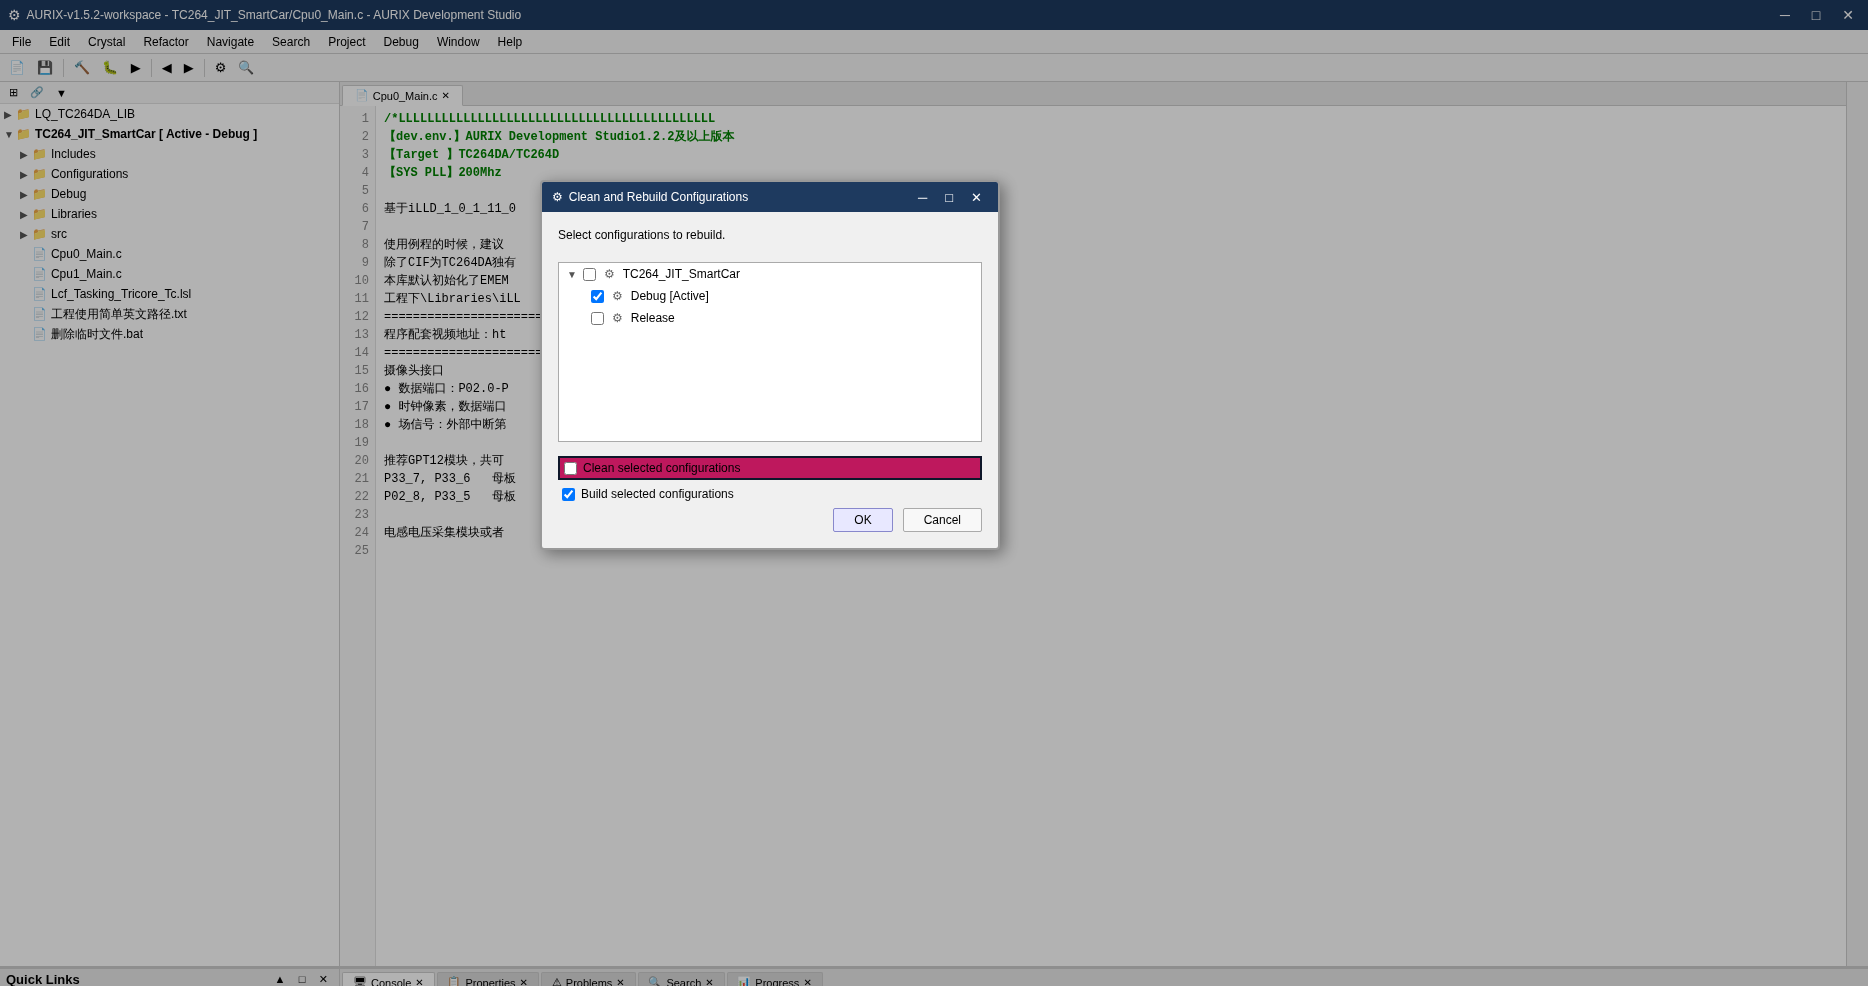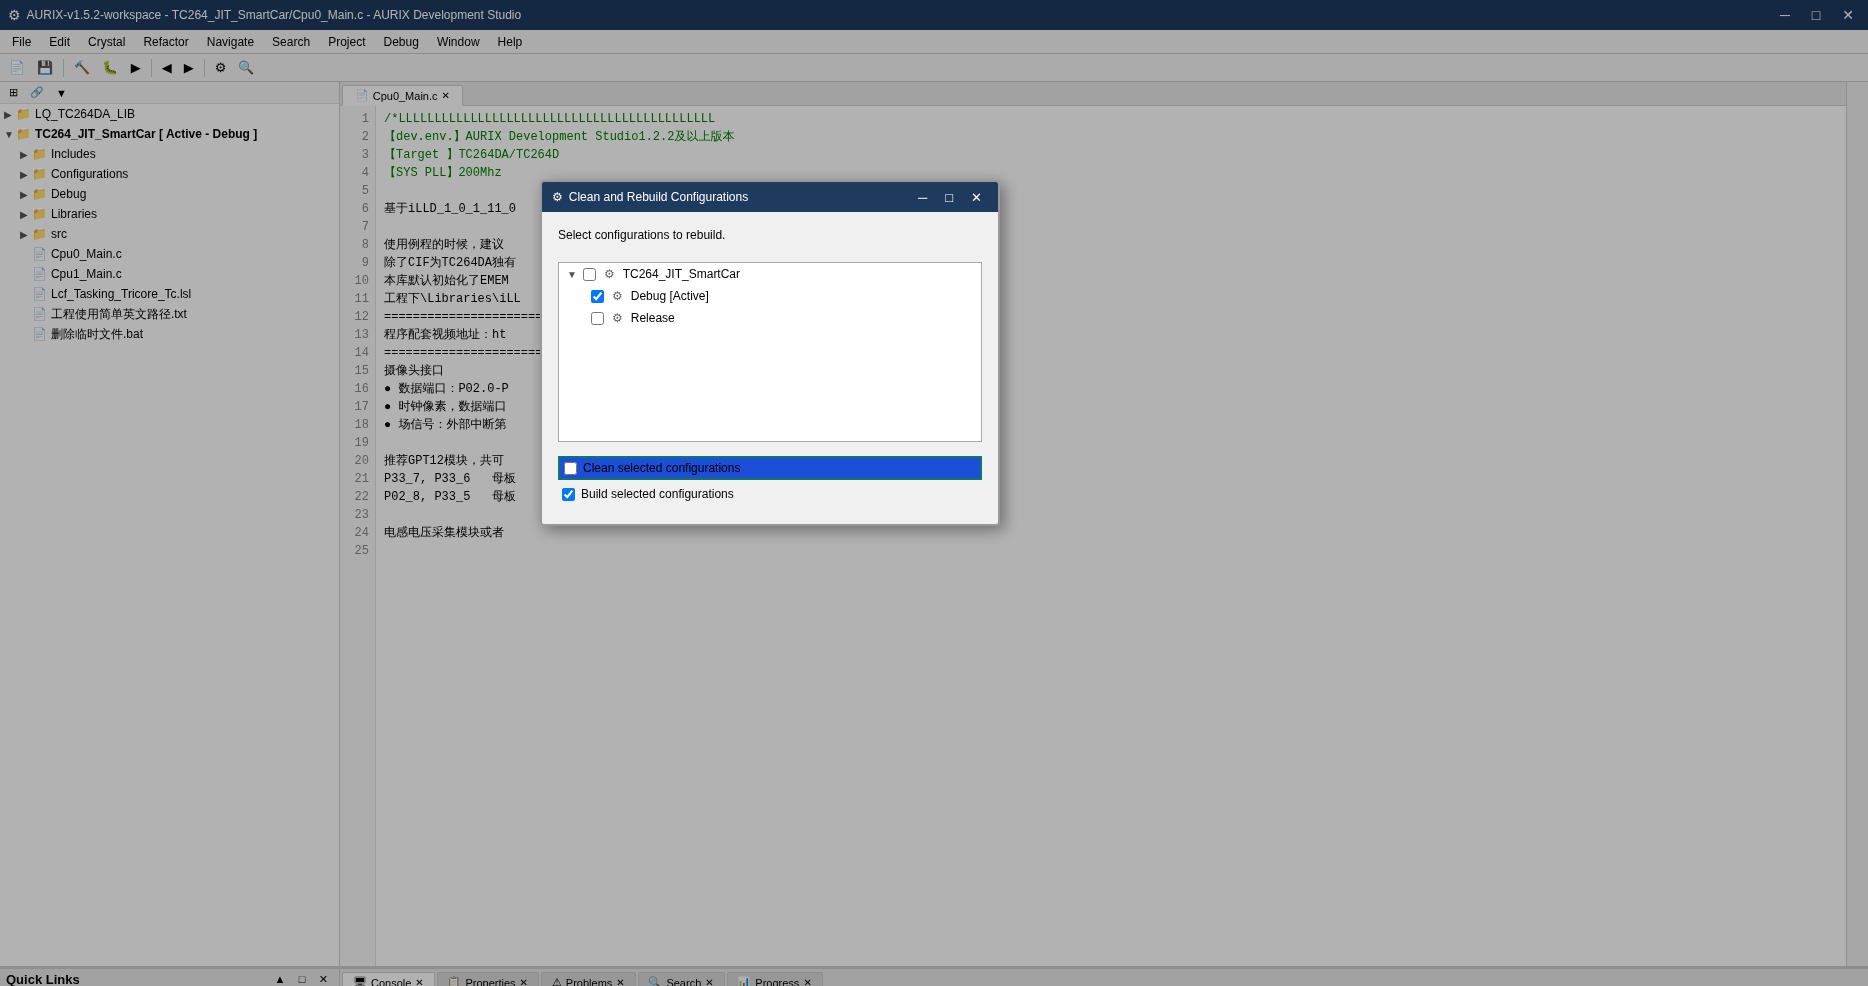--- a/index.html
+++ b/index.html
@@ -169,21 +169,21 @@
       line-height: 18px;
     }
     .code-content {
       padding: 4px 8px;
       flex: 1;
       overflow: hidden;
       line-height: 18px;
       color: #000;
     }
     .code-line { white-space: pre; }
-    .code-comment { color: #008000; }
+    .code-comment { color: #008000; font-weight: bold; }
 
     
     #right-panel {
       width: 22px;
       background: #f0f0f0;
       border-left: 1px solid #ccc;
     }
 
     
     #bottom-area {
@@ -288,22 +288,22 @@
     .checkbox-item {
       display: flex;
       align-items: center;
       height: 24px;
       padding-left: 4px;
       gap: 6px;
       font-size: 12px;
       margin-bottom: 2px;
     }
     .checkbox-item.highlighted {
-      border: 2px solid #0f766e;
-      background: #1d4ed8;
+      border: 2px solid #0f172a;
+      background: #be185d;
     }
     .modal-buttons {
       display: flex;
       justify-content: flex-end;
       gap: 10px;
     }
     .modal-btn {
       padding: 4px 20px;
       font-size: 12px;
       border: 1px solid #aaa;
@@ -615,15 +615,19 @@
 
       <div class="checkbox-item highlighted">
         <input type="checkbox" style="">
         <span>Clean selected configurations</span>
       </div>
       <div class="checkbox-item">
         <input type="checkbox" checked="" style="">
         <span>Build selected configurations</span>
       </div>
 
+      <div class="modal-buttons">
+        <button class="modal-btn primary">OK</button>
+        <button class="modal-btn">Cancel</button>
+      </div>
     </div>
   </div>
 </div>
 
 </body></html>

